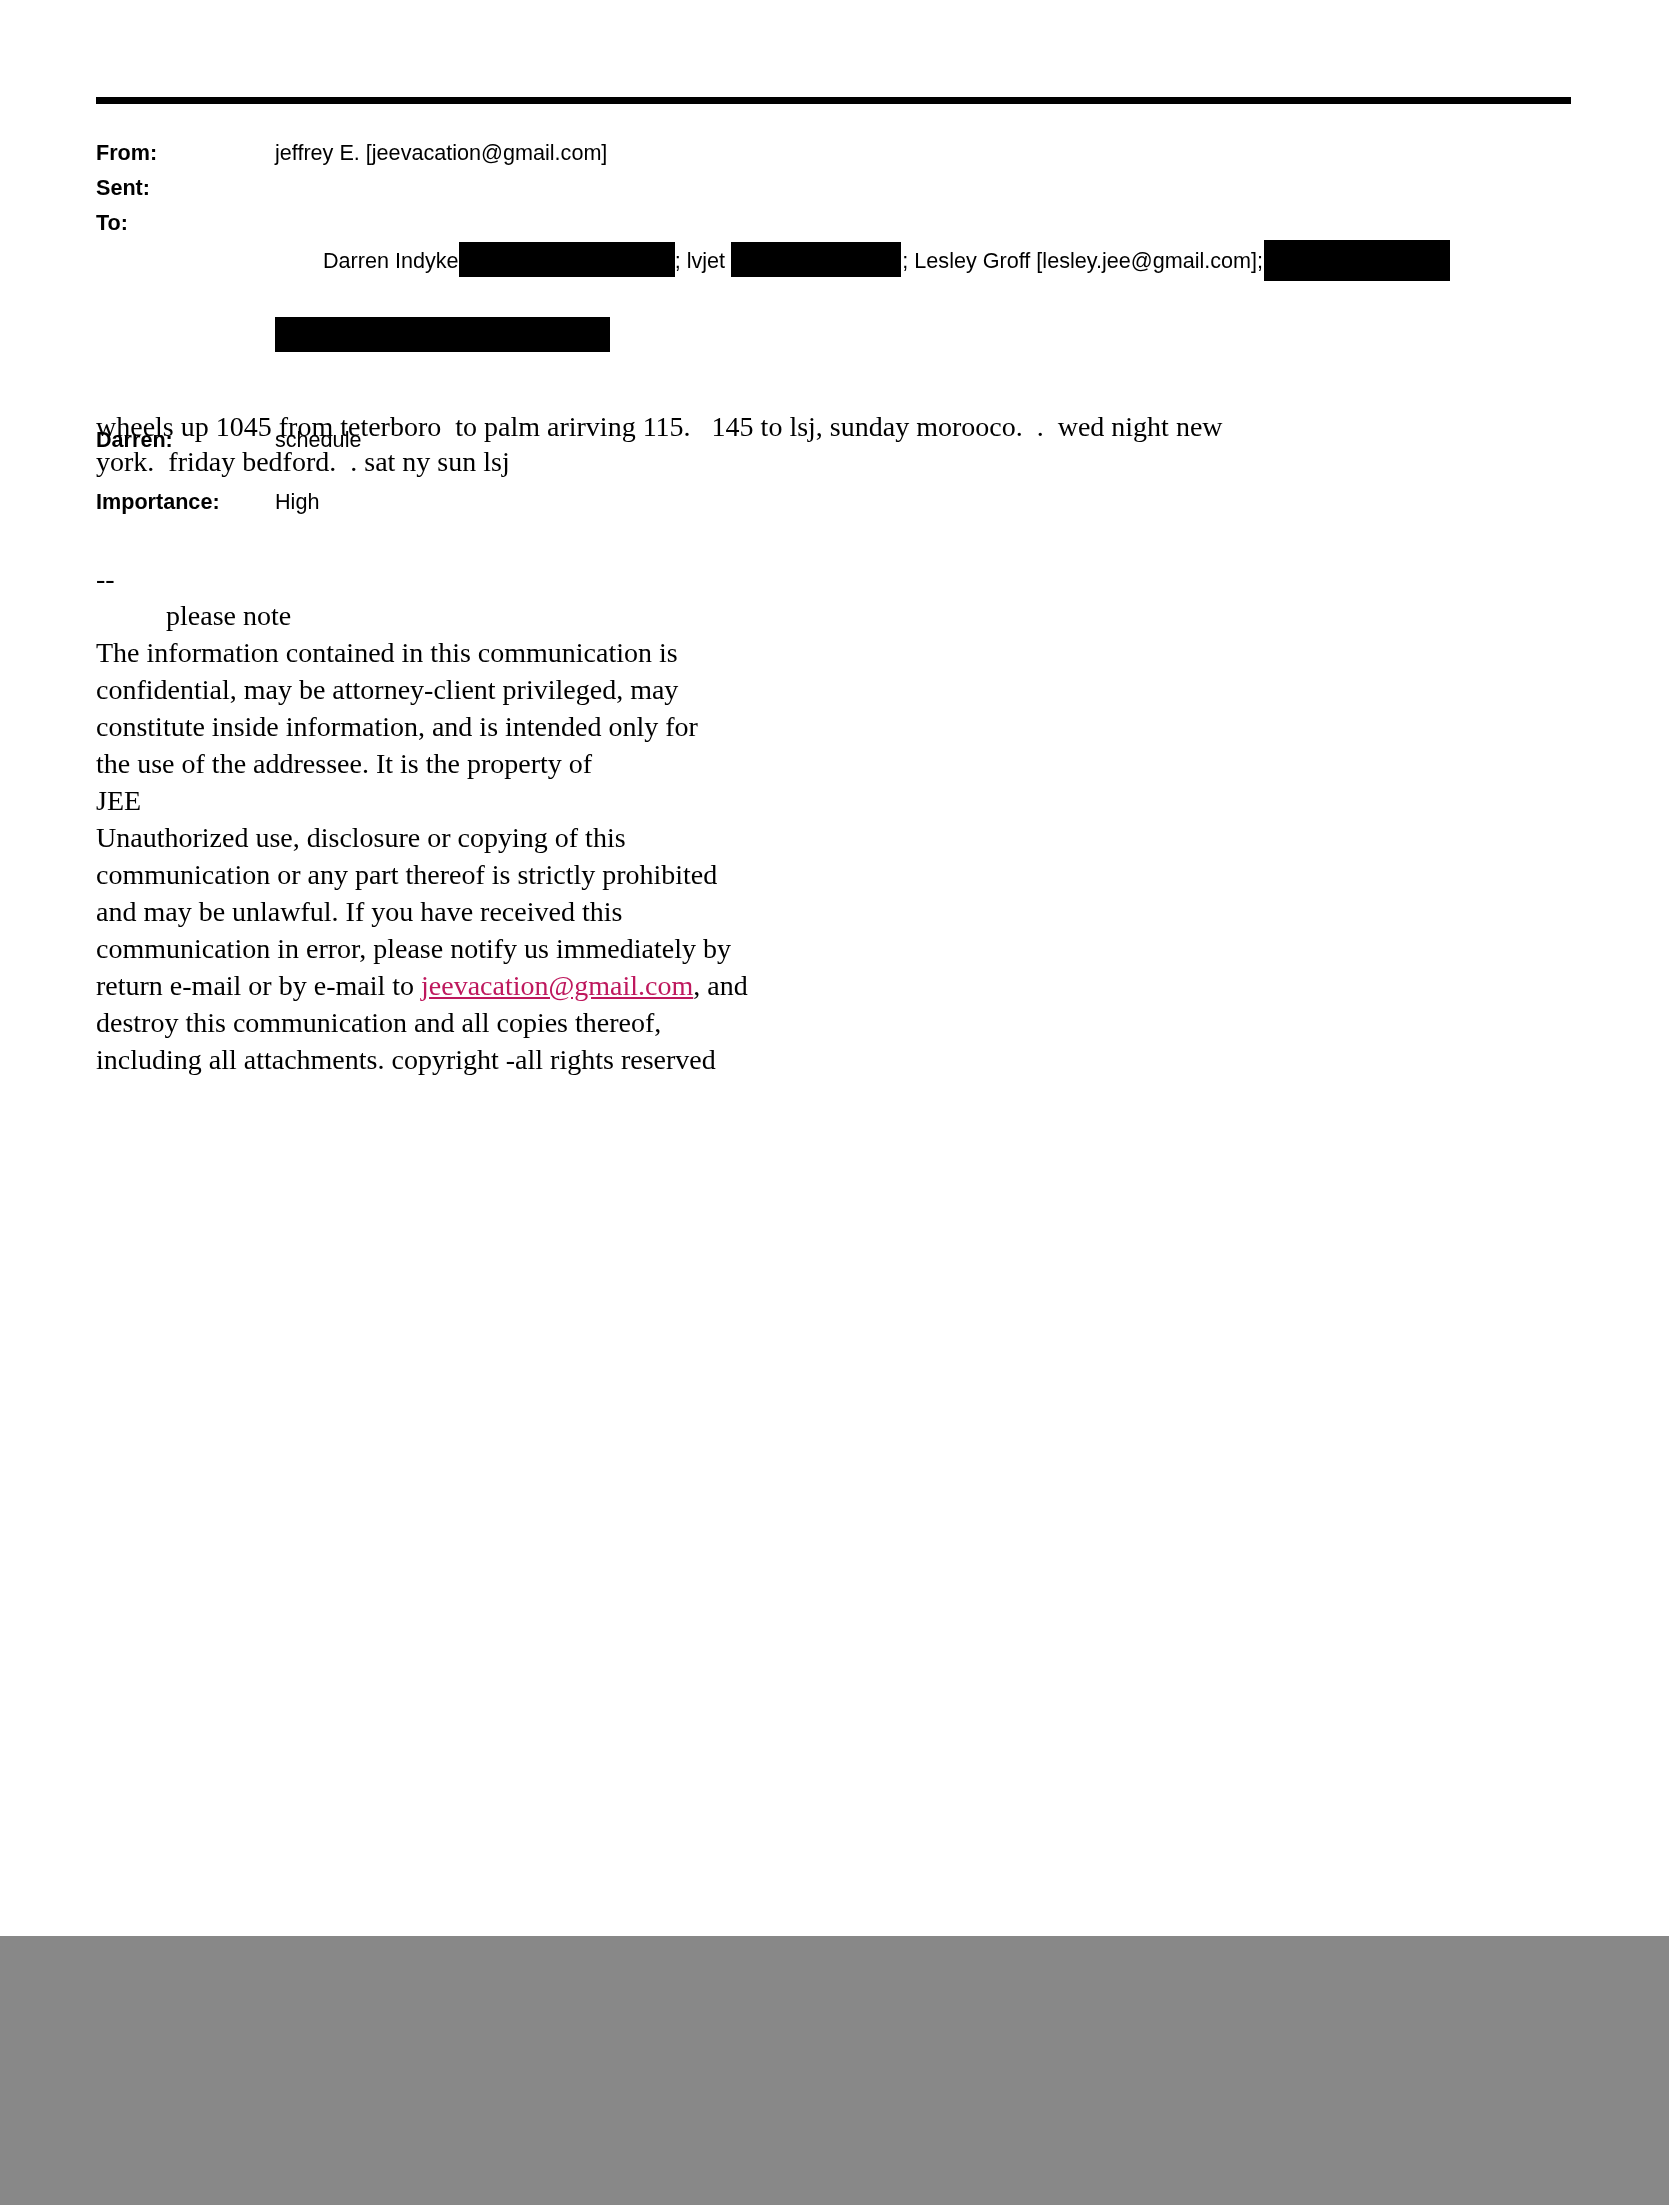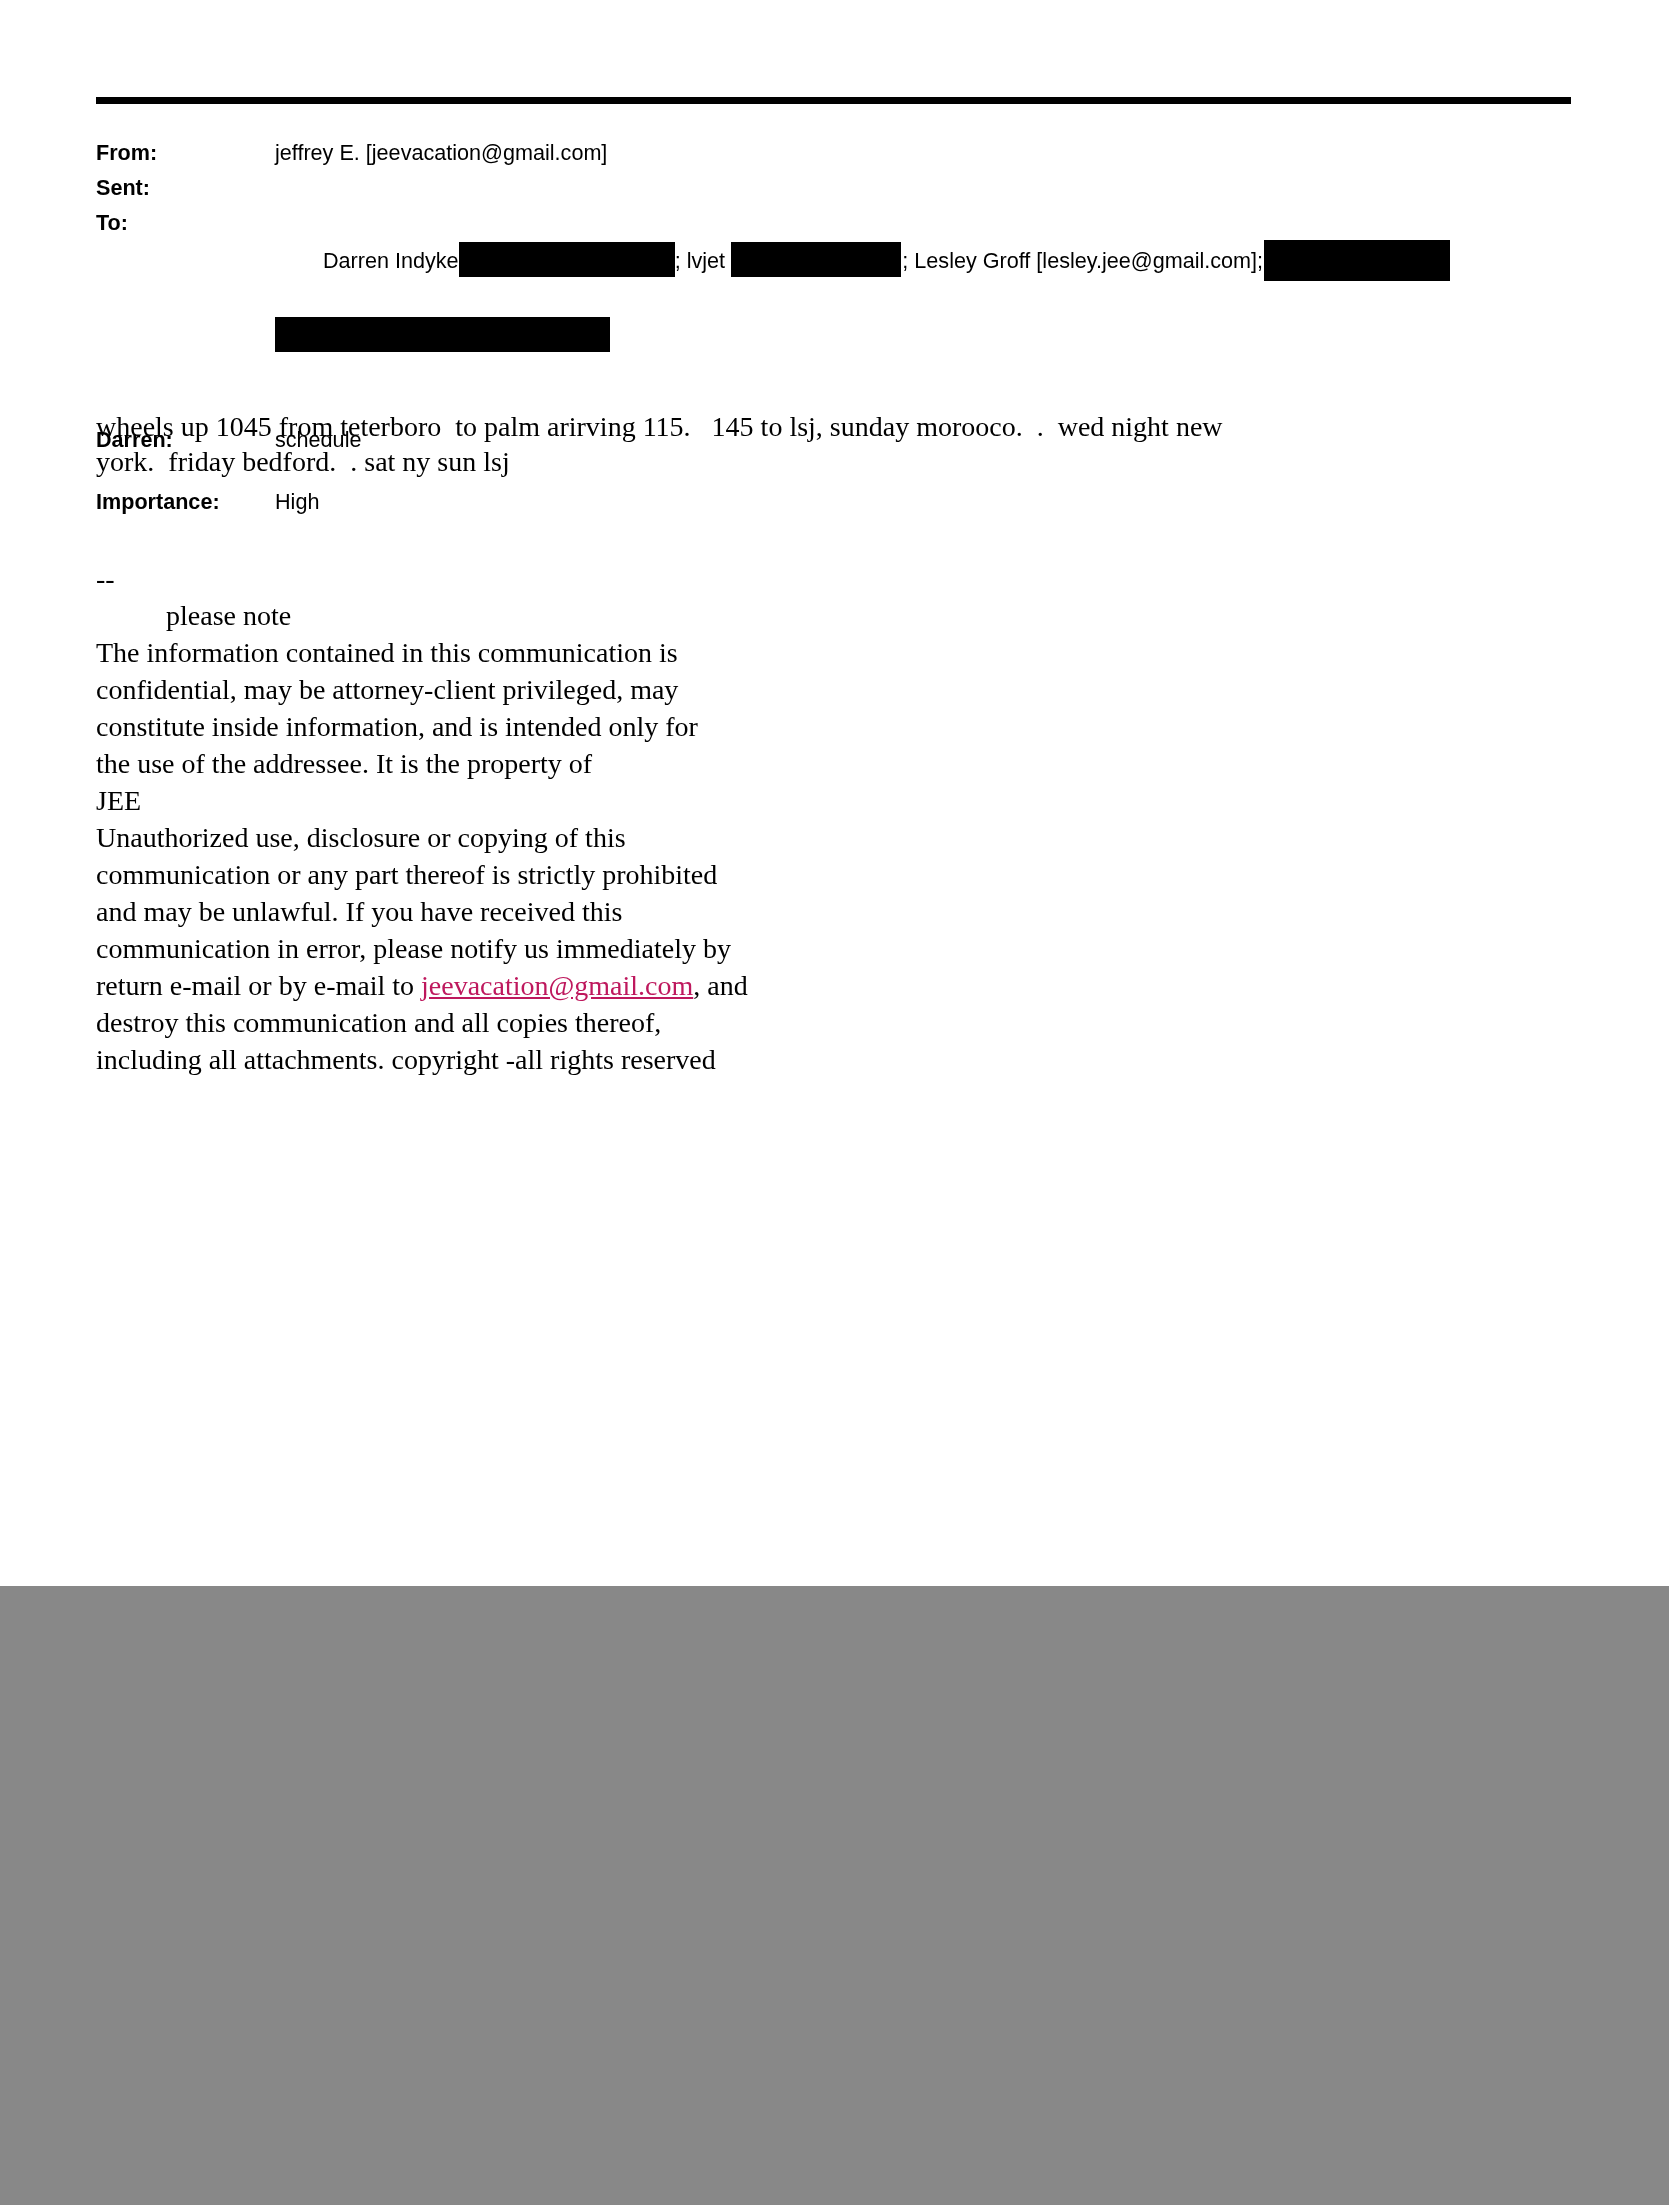--- a/index.html
+++ b/index.html
@@ -1,18 +1,18 @@
 <!DOCTYPE html>
 <html style="font-size:10.5px"><head>
 <meta charset="utf-8">
 <style>
   html,body{margin:0;padding:0;background:#888;}
   .page{
     position:relative;
-    width:1669px;height:1586px;
+    width:1669px;height:1936px;
     background:#ffffff;
     color:#000000;
     overflow:hidden;
     margin:0 auto;
   }
   .top-rule{
     position:absolute;
     left:96px;top:97px;
     width:1475px;height:7.2px;
     background:#000000;

